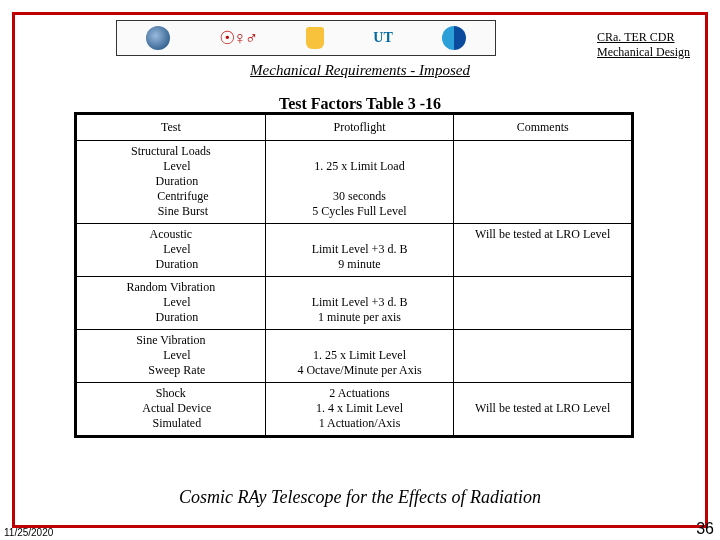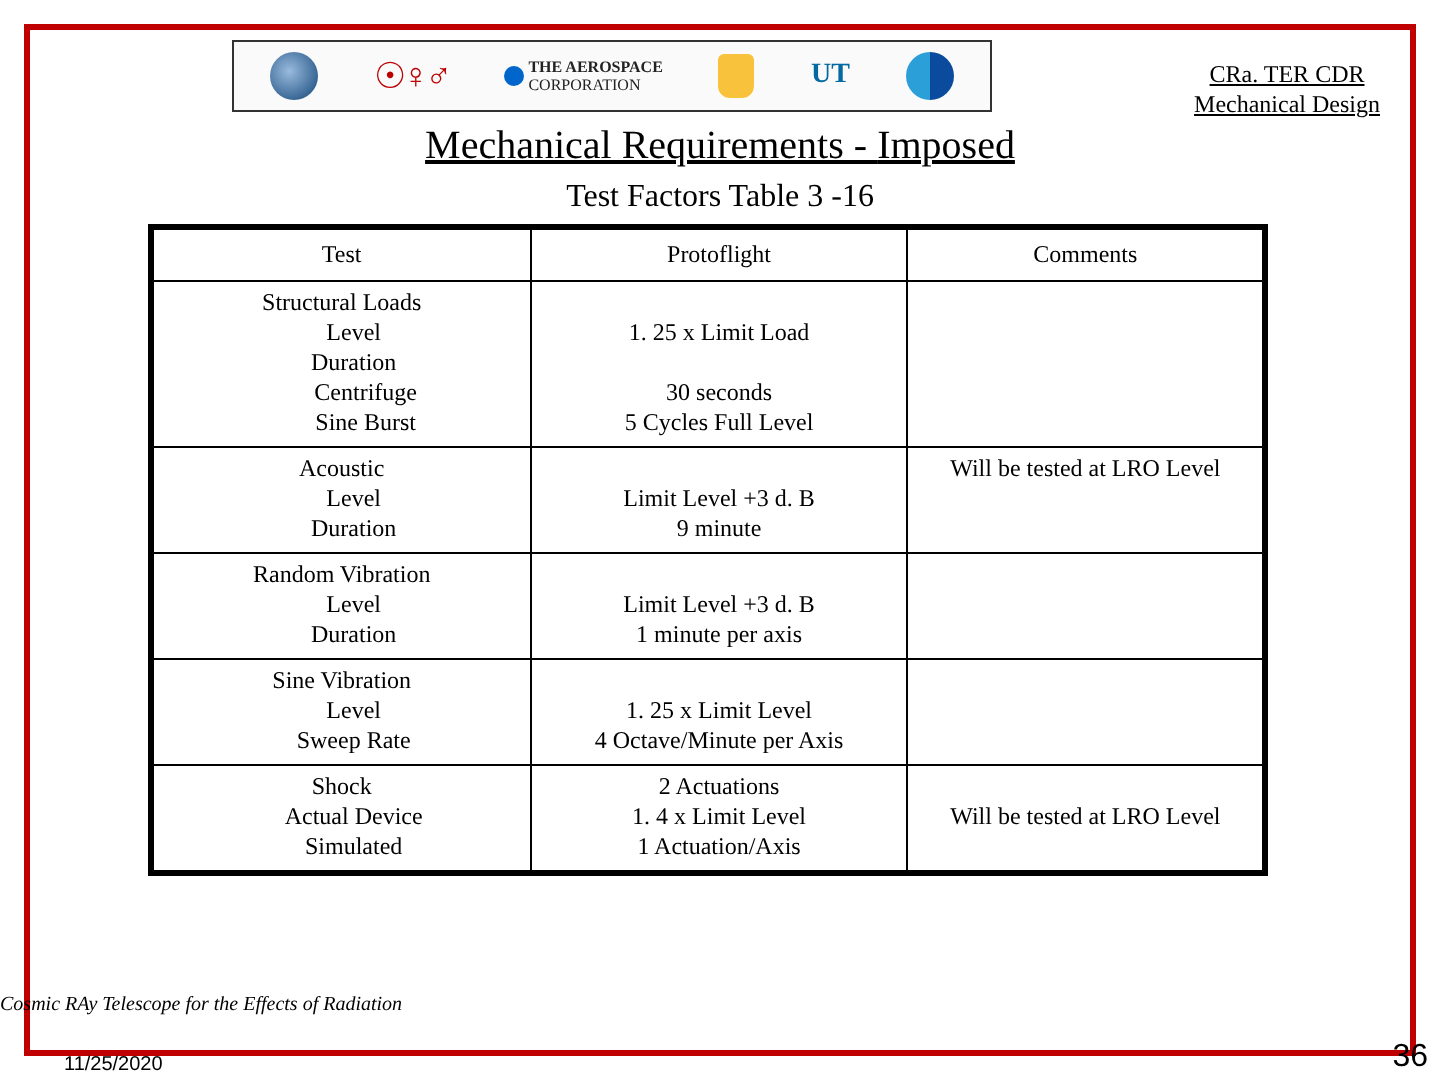--- a/index.html
+++ b/index.html
@@ -24,35 +24,36 @@
     background: #fafafa;
     display: flex;
     align-items: center;
     justify-content: space-around;
     padding: 2px 4px;
   }
   .logo { height: 28px; display: inline-flex; align-items: center; }
   .header-right {
     position: absolute;
     top: 30px; right: 30px;
-    text-align: center;
+    text-align: left;
     font-size: 12px;
     text-decoration: underline;
   }
   .title-area {
     position: absolute;
     top: 62px; left: 0; right: 0;
     text-align: center;
   }
   .title-line {
-    font-size: 20px;
+    font-size: 15px;
+    font-style: italic;
   }
   .title-left { text-decoration: underline; }
   .title-right { text-decoration: underline; }
-  .subtitle { font-size: 16px; font-weight: normal; margin-top: 5px; }
+  .subtitle { font-size: 16px; font-weight: bold; margin-top: 16px; }
   .table-wrap {
     position: absolute;
     top: 112px; left: 74px;
     width: 560px;
     border: 2px solid #000;
   }
   table { width: 100%; border-collapse: collapse; font-family: Liberation Serif, serif; }
   td, th {
     border: 1.5px solid #000;
     font-size: 12px;
@@ -60,30 +61,29 @@
     padding: 3px 6px 4px 6px;
     text-align: center;
   }
   thead td { text-align: center; font-weight: normal; padding-top:5px; padding-bottom:5px;}
   .indent1 { padding-left: 12px; display: block; }
   .indent2 { padding-left: 24px; display: block; }
   .tagline {
     position: absolute;
     left: 0; right: 0;
     bottom: 32px;
-    text-align: left;
+    text-align: center;
     font-style: italic;
-    font-size: 10px;
+    font-size: 18px;
   }
   .footer-date {
     position: absolute;
     left: 4px; bottom: 2px;
     font-size: 10px;
     font-family: Arial, sans-serif;
-    margin-left: 28px;
   }
   .footer-page {
     position: absolute;
     right: 6px; bottom: 2px;
     font-size: 16px;
     font-family: Arial, sans-serif;
   }
   .col-test { width: 34%; }
   .col-proto { width: 34%; }
   .col-comm { width: 32%; }
@@ -100,24 +100,20 @@
 <body>
 
 <div class="slide-frame"></div>
 
 <div class="logo-strip">
   <span class="logo">
       <span class="circ"></span>
     </span>
   <span class="logo figs">☉♀♂</span>
   <span class="logo">
-    <span class="aero-dot"></span>
-    <span class="aero"><b>THE AEROSPACE</b><br><span>CORPORATION</span></span>
-  </span>
-  <span class="logo">
       <span class="shield"></span>
     </span>
   <span class="logo ut">UT</span>
   <span class="logo">
       <span class="noaa"></span>
     </span>
 </div>
 
 <div class="header-right">
   <div>CRa. TER CDR</div>

